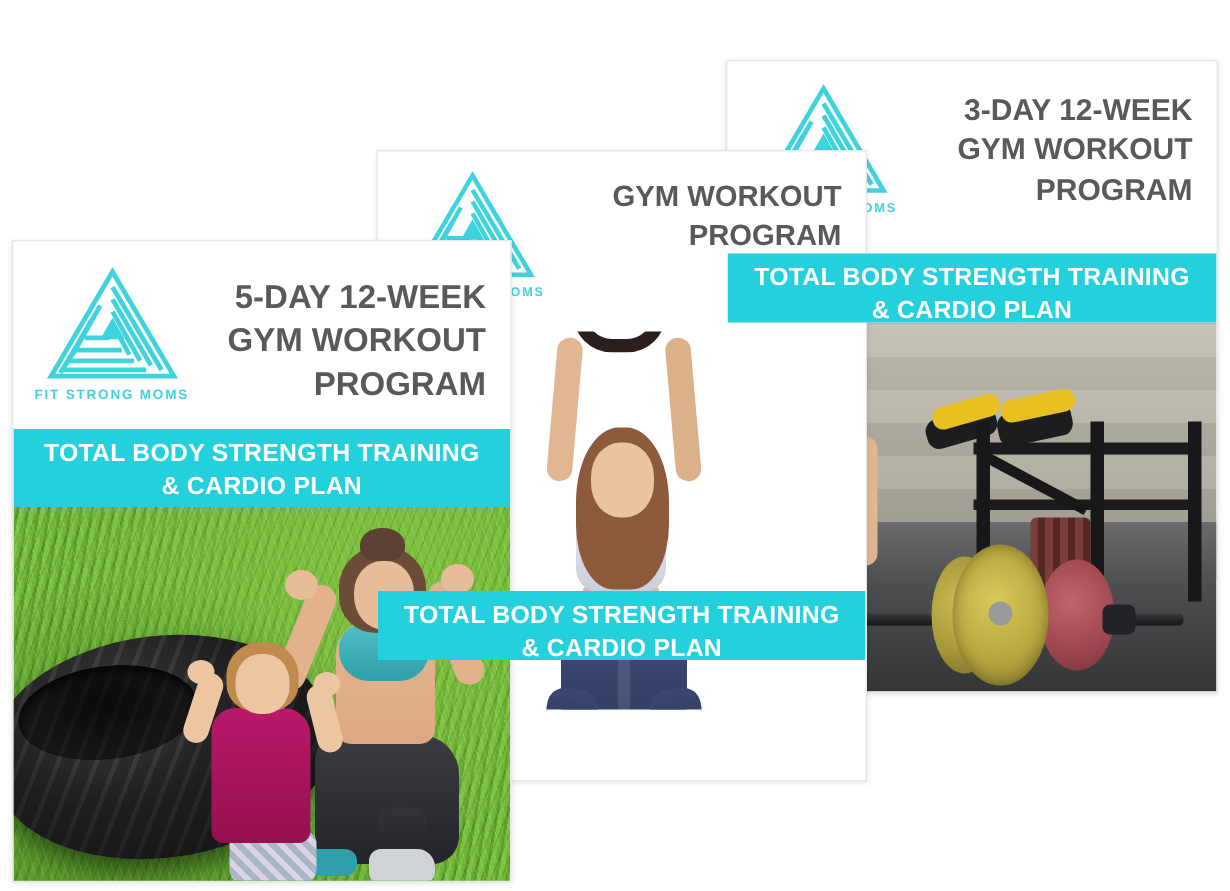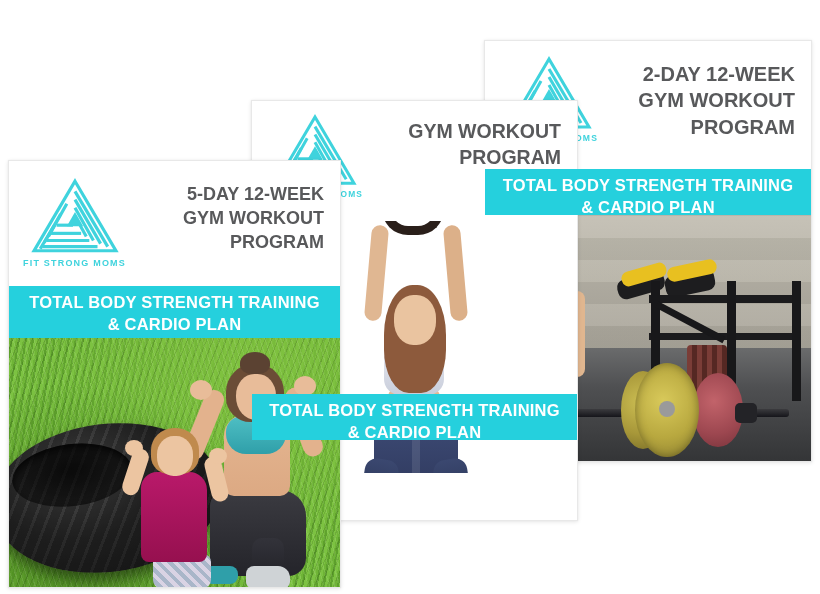--- a/index.html
+++ b/index.html
@@ -76,21 +76,21 @@
     z-index: 4;
   }
   .banner .ln { display: block; white-space: nowrap; text-align: center; }
 
   
   .photo { position: relative; width: 100%; overflow: hidden; background:#ffffff; }
 
   
   #card1 { left: 8px; top: 160px; width: 333px; height: 428px; }
   #card1 .card-head { height: 125px; padding-top: 16px; }
-  #card1 .title { font-size: 18px; }
+  #card1 .title { font-size: 22px; }
   #card1 .banner { font-size: 16.5px; height: 52px; }
   #c1photo { height: 250px; }
   .grass {
     position:absolute; inset:0;
     background:
       radial-gradient(ellipse at 20% 85%, #4e8c22 0%, rgba(78,140,34,0) 55%),
       radial-gradient(ellipse at 75% 15%, #7fc13f 0%, rgba(127,193,63,0) 60%),
       repeating-linear-gradient(100deg, #6fb437 0 2px, #5da02c 2px 4px, #7cc242 4px 7px),
       linear-gradient(#6cb235, #539b28);
   }
@@ -273,21 +273,21 @@
               <path d="M12 68 L66 68"></path>
               <path d="M20 55 L50 55"></path>
               <path d="M26 47 L42 47"></path>
             </g>
             <path d="M44 34 L52 48 L36 48 Z" fill="#3fd3dd"></path>
           </svg>
         </span>
         <span class="logo-word" style="font-size:8.6px;margin-top:1px">FIT STRONG MOMS</span>
       </div>
       <div class="title">
-        <span class="ln">2-DAY 12-WEEK</span>
+        <span class="ln">3-DAY 12-WEEK</span>
         <span class="ln">GYM WORKOUT</span>
         <span class="ln">PROGRAM</span>
       </div>
     </div>
     <div class="banner">
       <span class="ln">TOTAL BODY STRENGTH TRAINING</span>
       <span class="ln">&amp; CARDIO PLAN</span>
     </div>
     <div class="photo" id="c3photo">
       <div class="gym">

